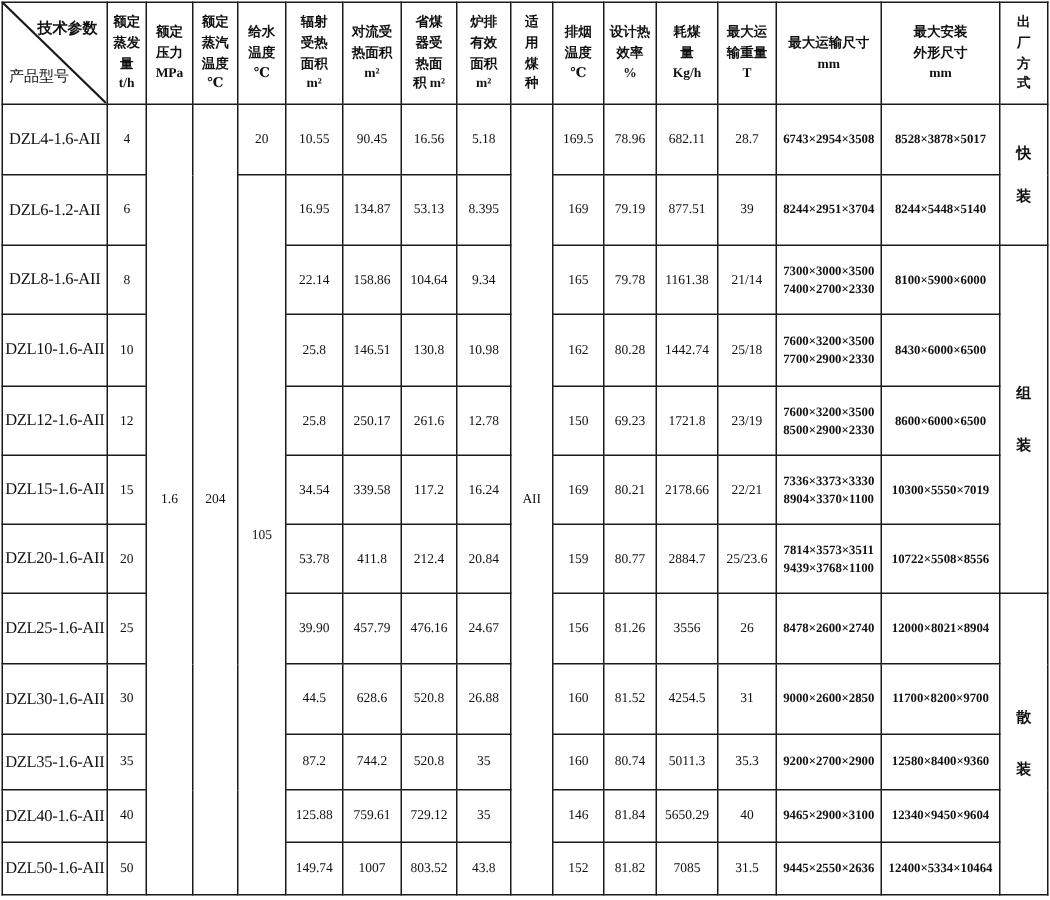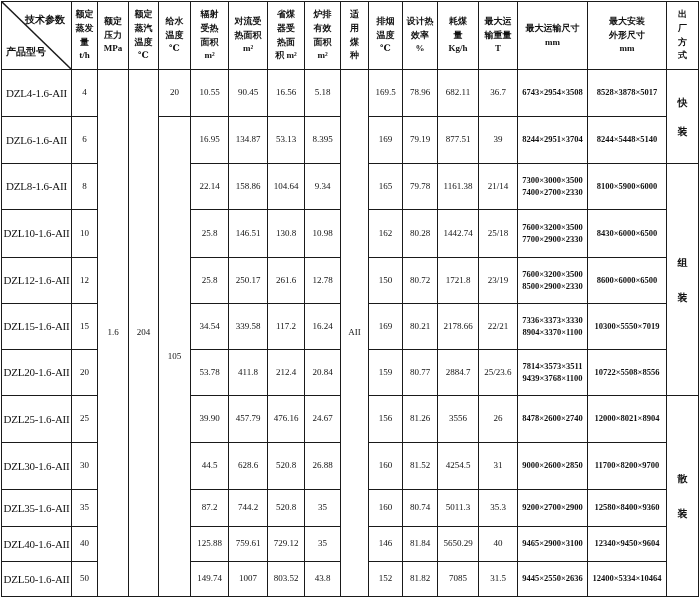--- a/index.html
+++ b/index.html
@@ -26,21 +26,21 @@
   table.spec th {
     font-weight: bold;
     font-size: 9px;
     line-height: 1.55;
     white-space: normal;
   }
   .hdr-row { height: 68px; }
   .corner { position: relative; }
   .corner svg { position: absolute; left: 0; top: 0; width: 100%; height: 100%; }
   .corner .c-top { position: absolute; right: 6px; top: 10px; font-weight: bold; font-size: 10px; }
-  .corner .c-bot { position: absolute; left: 4px; bottom: 10px; font-weight: bold; font-size: 10px; }
+  .corner .c-bot { position: absolute; left: 4px; bottom: 10px; font-weight: normal; font-size: 10px; }
   .dim { font-size: 8.5px; line-height: 1.9; font-weight: bold; }
   .model { font-size: 11px; letter-spacing: -0.2px; }
   .ship { font-weight: bold; font-size: 10px; }
 </style>
 </head>
 <body>
 
 <div class="wrap">
   <table class="spec" id="spec-table">
     <colgroup>
@@ -167,32 +167,32 @@
           <td rowspan="12">204</td>
           <td>20</td>
           <td>10.55</td>
           <td>90.45</td>
           <td>16.56</td>
           <td>5.18</td>
           <td rowspan="12">AII</td>
           <td>169.5</td>
           <td>78.96</td>
           <td>682.11</td>
-          <td>36.7</td>
+          <td>28.7</td>
           <td class="dim">
             <div>6743×2954×3508</div>
           </td>
           <td class="dim">8528×3878×5017</td>
           <td class="ship" rowspan="2">
             <div style="margin: 16px 0px;">快</div>
             <div style="margin: 16px 0px;">装</div>
           </td>
         </tr>
         <tr style="height: 47px;">
-          <td class="model">DZL6-1.6-AII</td>
+          <td class="model">DZL6-1.2-AII</td>
           <td>6</td>
           <td rowspan="11">105</td>
           <td>16.95</td>
           <td>134.87</td>
           <td>53.13</td>
           <td>8.395</td>
           <td>169</td>
           <td>79.19</td>
           <td>877.51</td>
           <td>39</td>
@@ -240,21 +240,21 @@
           <td class="dim">8430×6000×6500</td>
         </tr>
         <tr style="height: 46px;">
           <td class="model">DZL12-1.6-AII</td>
           <td>12</td>
           <td>25.8</td>
           <td>250.17</td>
           <td>261.6</td>
           <td>12.78</td>
           <td>150</td>
-          <td>80.72</td>
+          <td>69.23</td>
           <td>1721.8</td>
           <td>23/19</td>
           <td class="dim">
             <div>7600×3200×3500</div>
             <div>8500×2900×2330</div>
           </td>
           <td class="dim">8600×6000×6500</td>
         </tr>
         <tr style="height: 46px;">
           <td class="model">DZL15-1.6-AII</td>

